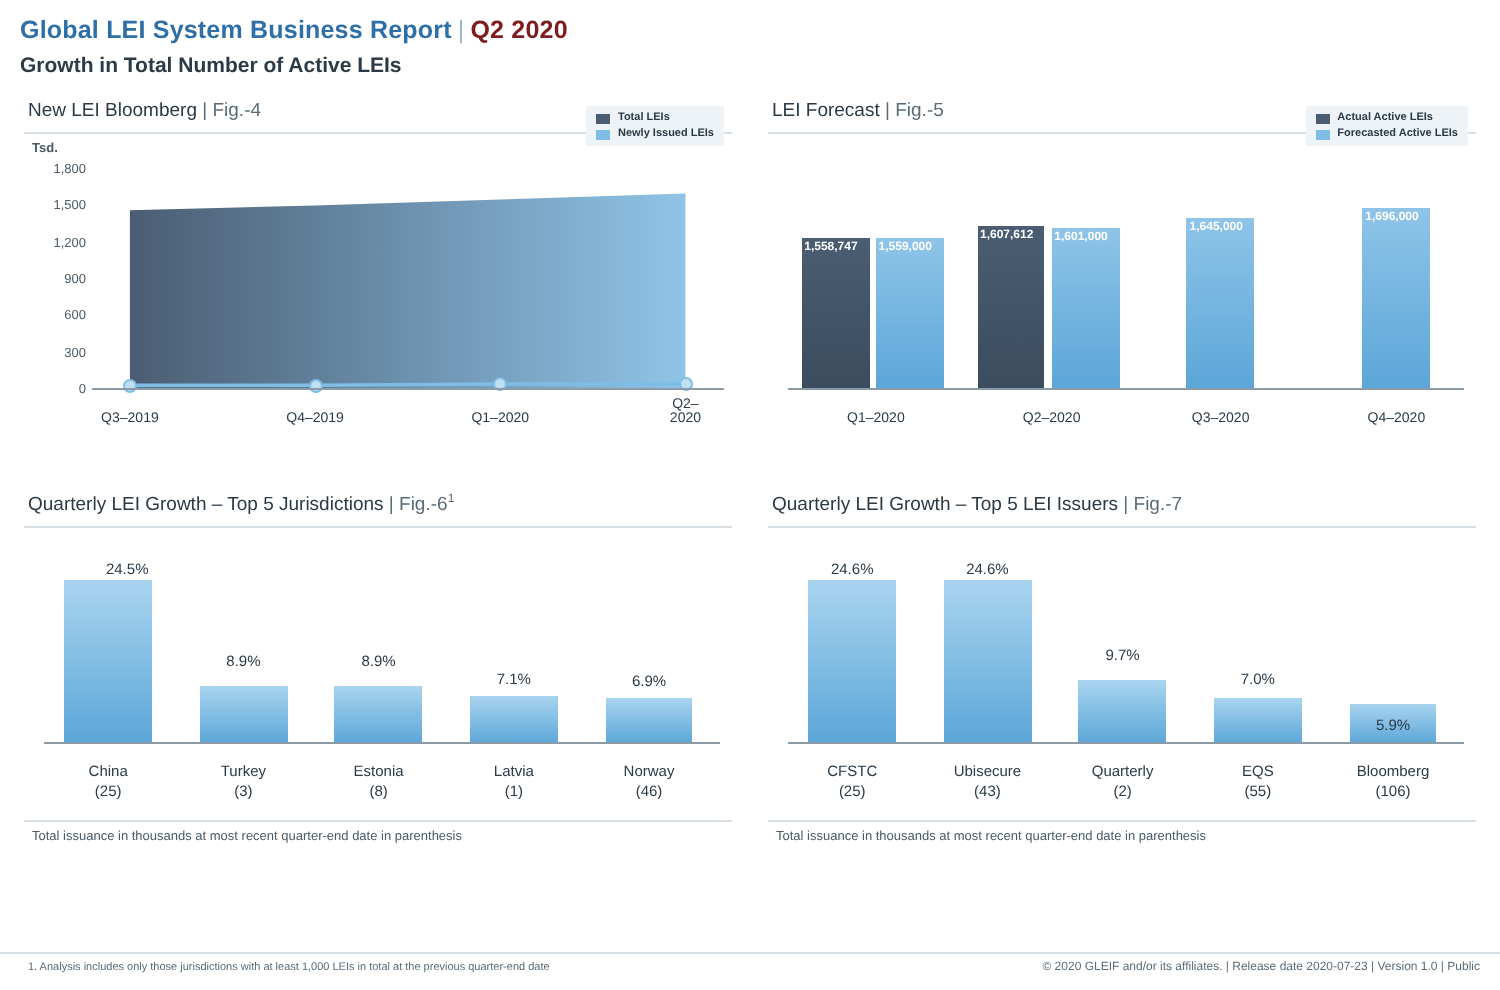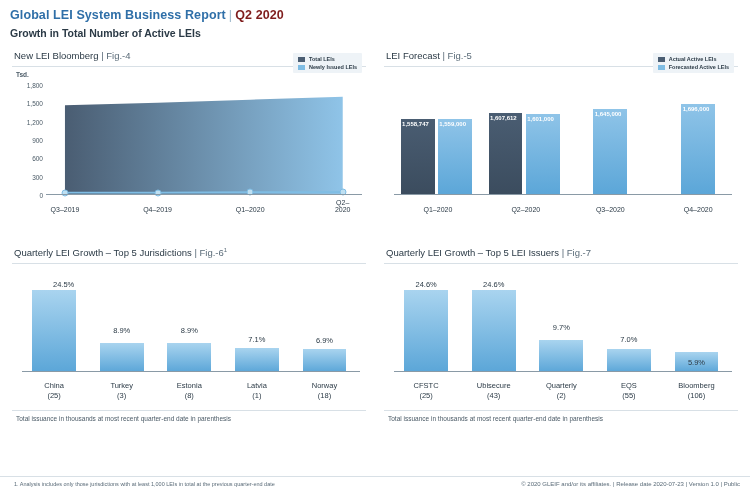--- a/index.html
+++ b/index.html
@@ -214,21 +214,21 @@
           <div class="catlab" style="left:calc(10px + (100% - 16px)*0.495);bottom:8px;">
             <span>Estonia</span><br>
             <span>(8)</span>
           </div>
           <div class="catlab" style="left:calc(10px + (100% - 16px)*0.695);bottom:8px;">
             <span>Latvia</span><br>
             <span>(1)</span>
           </div>
           <div class="catlab" style="left:calc(10px + (100% - 16px)*0.895);bottom:8px;">
             <span>Norway</span><br>
-            <span>(18)</span>
+            <span>(46)</span>
           </div>
         </div>
 
         <div class="foot-note">Total issuance in thousands at most recent quarter-end date in parenthesis</div>
       </div>
 
       <div class="panel">
         <div class="panel-title">
           <span>Quarterly LEI Growth – Top 5 LEI Issuers</span>
           <span class="fig">|</span>

